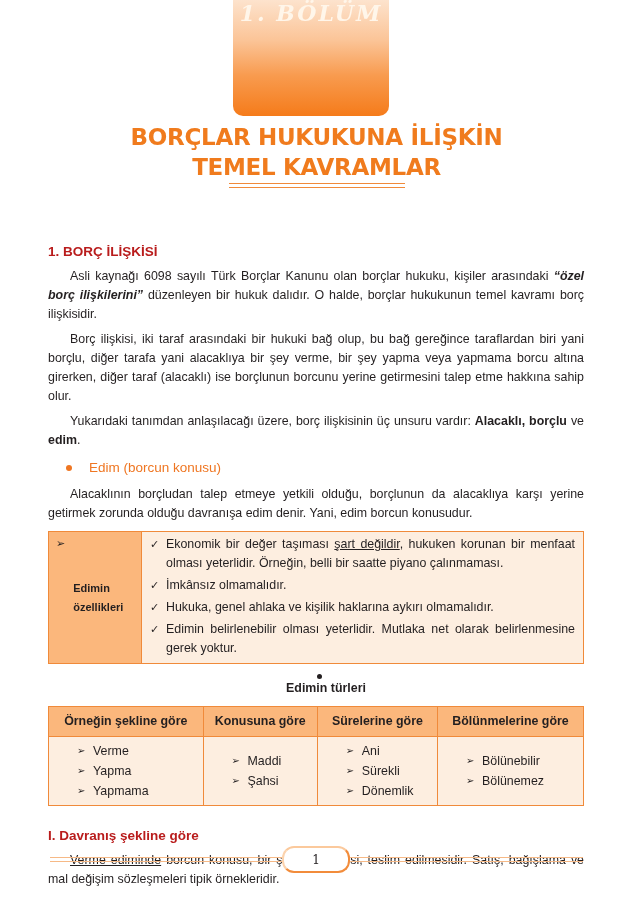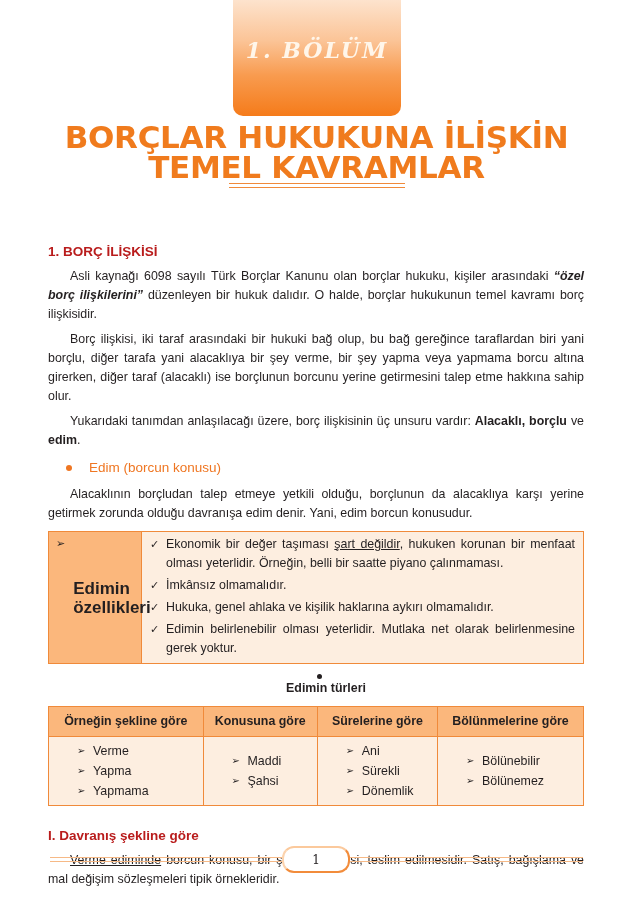--- a/index.html
+++ b/index.html
@@ -1,49 +1,49 @@
 <!DOCTYPE html>
 <html><head>
 <meta charset="utf-8">
 <style>
   * { box-sizing: border-box; margin: 0; padding: 0; }
   html, body { width: 633px; height: 900px; background: #ffffff; overflow: hidden; }
   body { font-family: "Liberation Sans", "DejaVu Sans", sans-serif; color: #231f20; position: relative; }
 
   .chapter-tab {
-    position: absolute; left: 233px; top: 0; width: 168px; height: 116px;
+    position: absolute; left: 233px; top: 0; width: 156px; height: 116px;
     border-radius: 0 0 10px 10px;
     background: linear-gradient(to bottom, #fde3cd 0%, #fbc497 35%, #f89b4f 65%, #f57b1a 100%);
-    display: flex; align-items: center; justify-content: center; padding-bottom: 16px;
+    display: flex; align-items: flex-start; justify-content: center; padding-bottom: 16px;
   }
   .chapter-label {
     font-family: "DejaVu Serif", serif; font-style: italic; font-weight: bold;
     color: #fff6ea; font-size: 22px; letter-spacing: 2px;
   }
 
   .main-title {
     position: absolute; left: 0; top: 122px; width: 633px; text-align: center;
-    color: #f07b1d; font-weight: bold; font-size: 31px; line-height: 30px;
+    color: #f07b1d; font-weight: bold; font-size: 23px; line-height: 30px;
     font-family: "DejaVu Sans", sans-serif; letter-spacing: -0.3px;
   }
   .title-rule {
     position: absolute; left: 229px; top: 183px; width: 176px; height: 5px;
     border-top: 1.5px solid #f08a3a; border-bottom: 1.5px solid #f08a3a;
   }
 
   .content { position: absolute; left: 48px; top: 242px; width: 536px; font-size: 12.4px; line-height: 19px; }
   .h-section { color: #b91c1c; font-weight: bold; font-size: 13.5px; margin-bottom: 6px; }
   p.par { text-indent: 22px; text-align: justify; margin-bottom: 6px; }
   .h-sub { color: #ef7622; font-weight: normal; font-size: 13.5px; margin: 8px 0 8px 18px; display: flex; align-items: center; }
   .h-sub .dot { display: inline-block; width: 6px; height: 6px; border-radius: 50%; background: #ef7622; margin-right: 17px; }
 
   .props-box { display: flex; border: 1.5px solid #f08a3a; margin-top: 8px; background: #fdeee0; }
   .props-left { width: 93px; background: #fbb77c; border-right: 1.5px solid #f08a3a; display: flex; align-items: center; padding-left: 7px; }
   .props-left .arrow { font-size: 11px; margin-right: 8px; align-self: flex-start; margin-top: 2px; }
-  .props-left .label { font-weight: bold; font-size: 17px; line-height: 19px; }
+  .props-left .label { font-weight: bold; font-size: 11px; line-height: 19px; }
   .props-right { flex: 1; padding: 2px 8px 2px 8px; }
   .prop-item { display: flex; margin: 1px 0 3px 0; }
   .prop-item .check { width: 16px; flex-shrink: 0; font-size: 11px; }
   .prop-item .txt { text-align: justify; }
   u { text-decoration: underline; }
 
   .types-label { font-weight: bold; margin: 10px 0 8px 20px; display: flex; align-items: center; flex-direction: column; }
   .types-label .dot { display: inline-block; width: 5px; height: 5px; border-radius: 50%; background: #231f20; margin-right: 14px; }
 
   table.types { width: 536px; border-collapse: collapse; }

